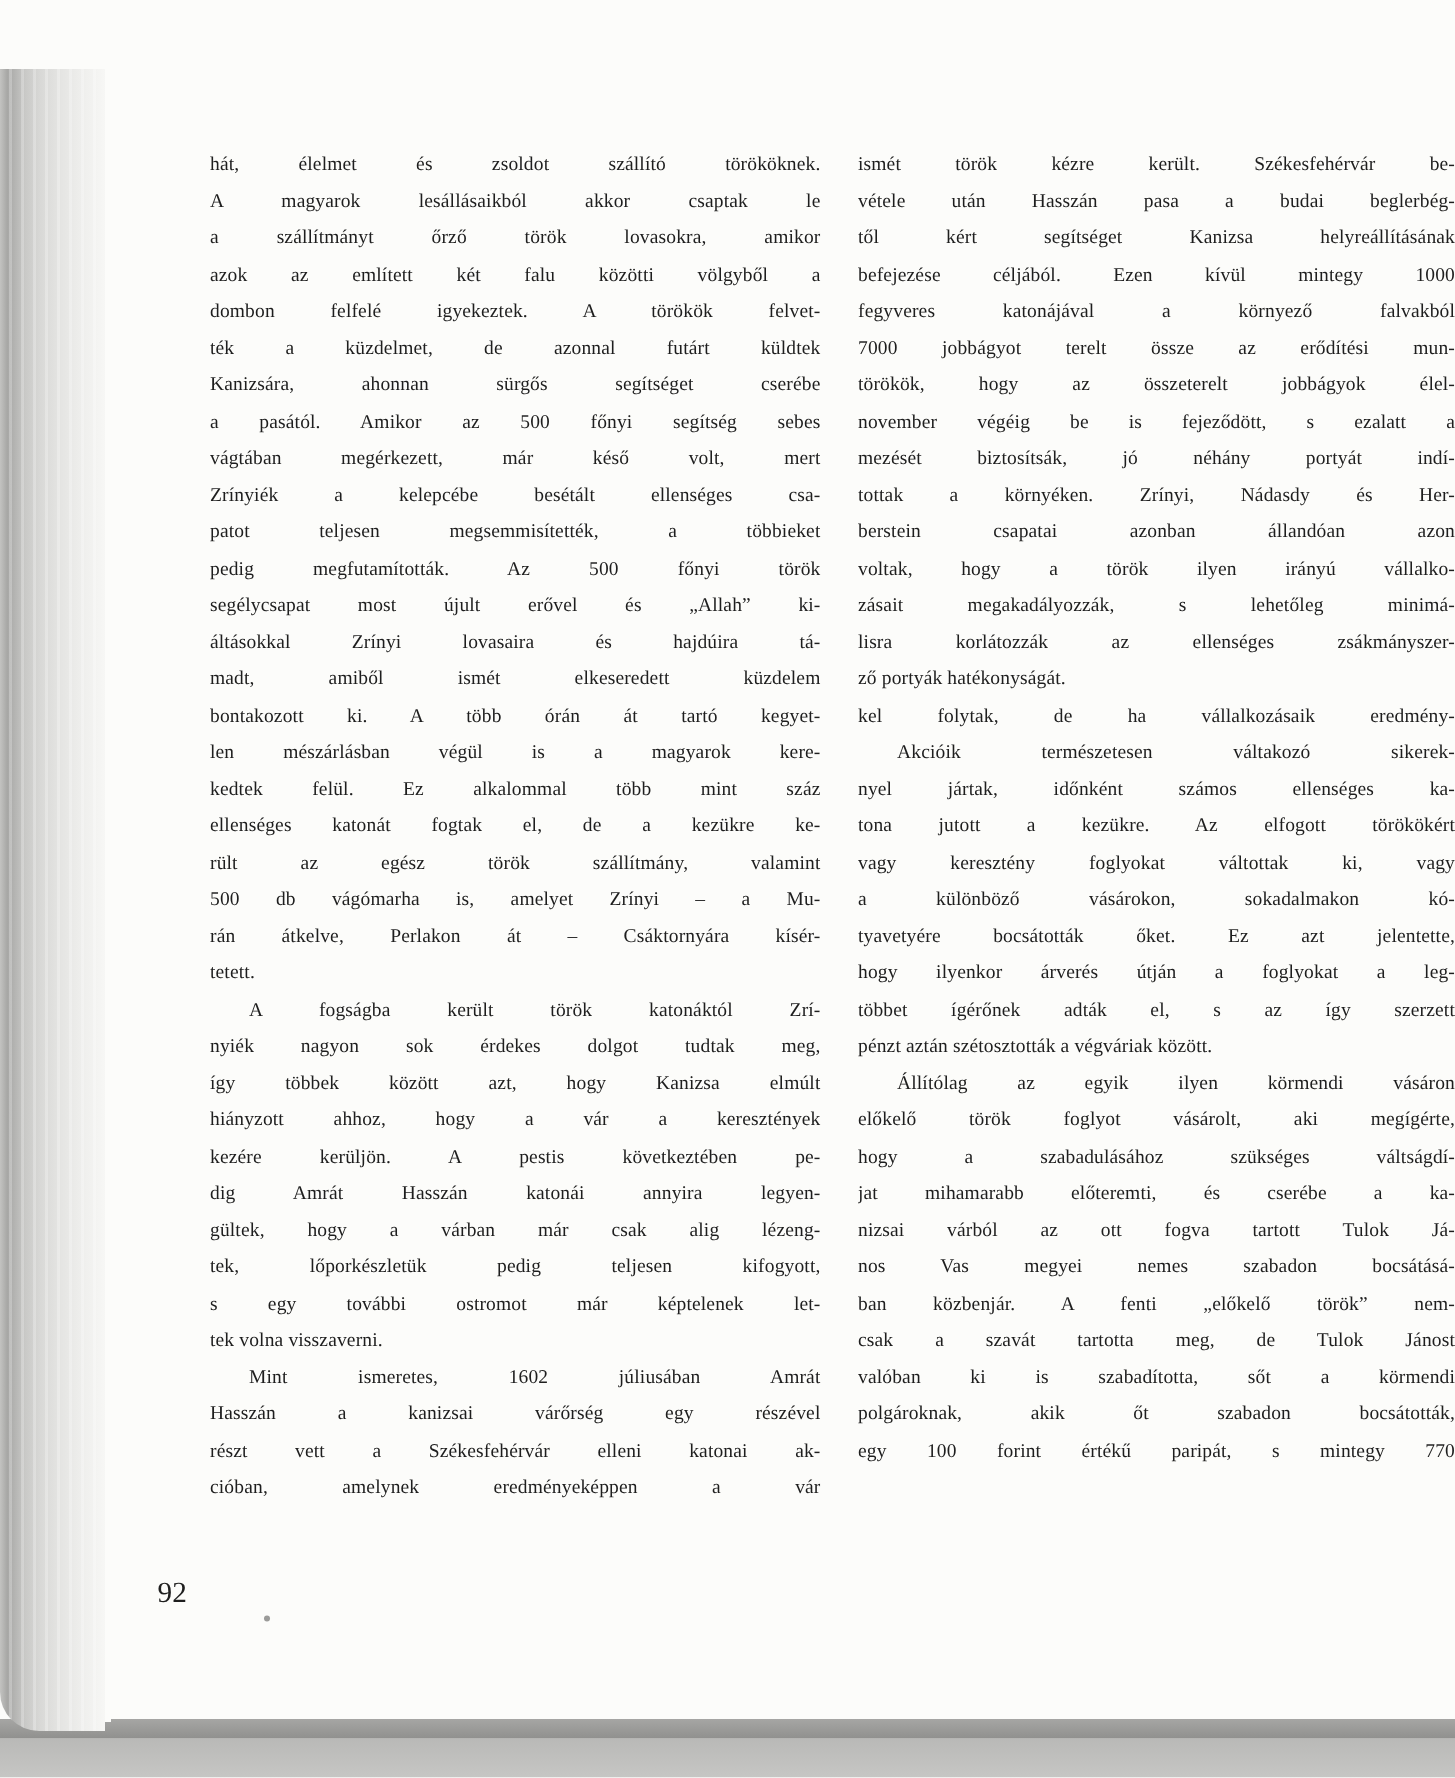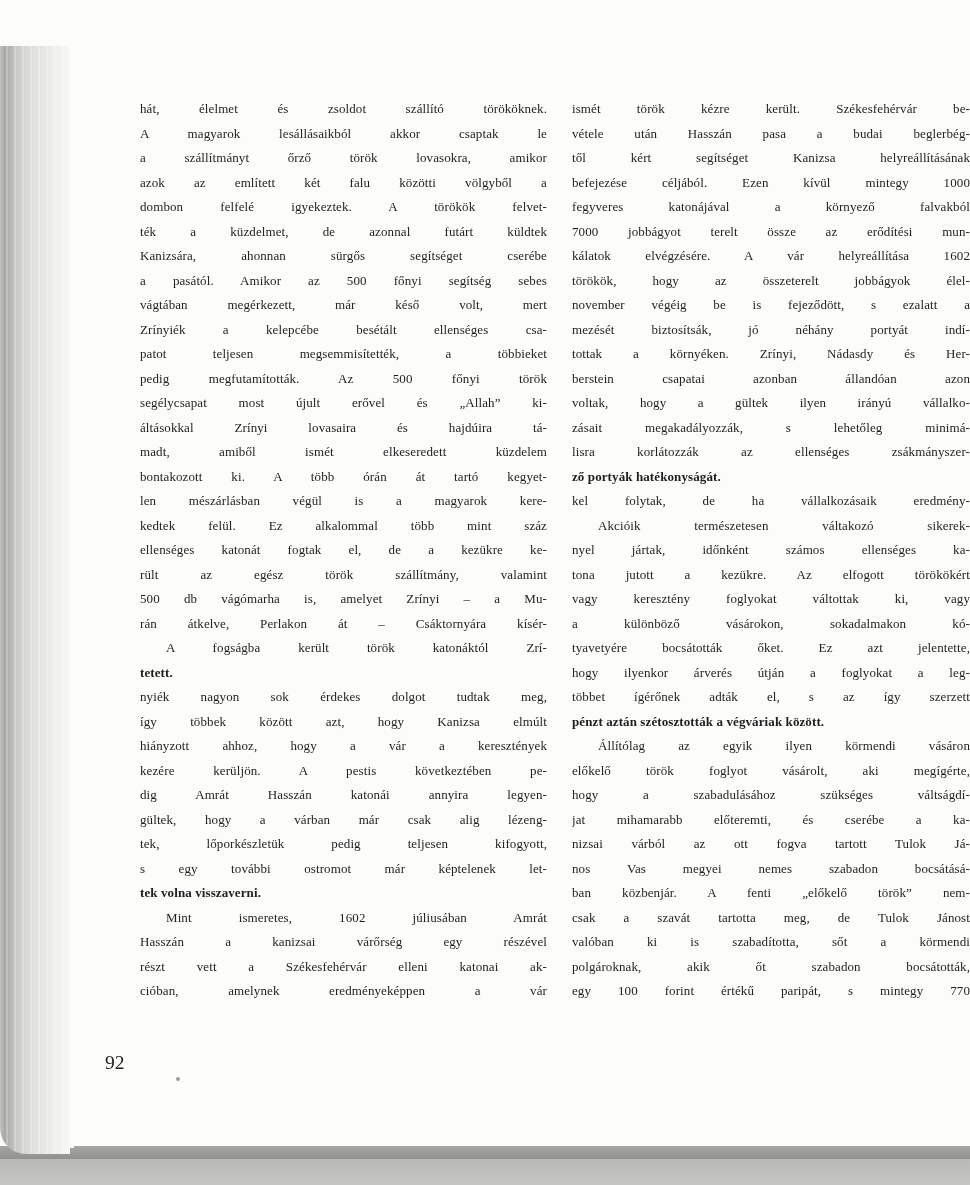--- a/index.html
+++ b/index.html
@@ -41,21 +41,21 @@
     position:absolute;top:97px;
     font-size:13px;line-height:24.5px;color:var(--ink,#1e1e1e);
     letter-spacing:.1px;
   }
   #col-left{left:140px;width:407px;}
   #col-right{left:572px;width:398px;}
   .line{
     height:24.5px;overflow:hidden;
     text-align:justify;text-align-last:justify;
   }
-  .line.end{text-align-last:left;font-weight:bold;}
+  .line.end{text-align-last:left;}
   .line.indent{text-indent:26px;}
   .pagenum{
     position:absolute;left:105px;top:1052px;
     font-size:19.5px;color:var(--ink,#1e1e1e);font-family:Liberation Serif, serif;
   }
   .speck{
     position:absolute;left:176px;top:1077px;width:4px;height:4px;
     background:#4a4a48;border-radius:50%;opacity:.55;
   }
 </style>
@@ -83,22 +83,22 @@
     <div class="line">segélycsapat most újult erővel és „Allah” ki-</div>
     <div class="line">áltásokkal Zrínyi lovasaira és hajdúira tá-</div>
     <div class="line">madt, amiből ismét elkeseredett küzdelem</div>
     <div class="line">bontakozott ki. A több órán át tartó kegyet-</div>
     <div class="line">len mészárlásban végül is a magyarok kere-</div>
     <div class="line">kedtek felül. Ez alkalommal több mint száz</div>
     <div class="line">ellenséges katonát fogtak el, de a kezükre ke-</div>
     <div class="line">rült az egész török szállítmány, valamint</div>
     <div class="line">500 db vágómarha is, amelyet Zrínyi – a Mu-</div>
     <div class="line">rán átkelve, Perlakon át – Csáktornyára kísér-</div>
+    <div class="line end">tetett.</div>
     <div class="line indent">A fogságba került török katonáktól Zrí-</div>
-    <div class="line end">tetett.</div>
     <div class="line">nyiék nagyon sok érdekes dolgot tudtak meg,</div>
     <div class="line">így többek között azt, hogy Kanizsa elmúlt</div>
     <div class="line">hiányzott ahhoz, hogy a vár a keresztények</div>
     <div class="line">kezére kerüljön. A pestis következtében pe-</div>
     <div class="line">dig Amrát Hasszán katonái annyira legyen-</div>
     <div class="line">gültek, hogy a várban már csak alig lézeng-</div>
     <div class="line">tek, lőporkészletük pedig teljesen kifogyott,</div>
     <div class="line">s egy további ostromot már képtelenek let-</div>
     <div class="line end">tek volna visszaverni.</div>
     <div class="line indent">Mint ismeretes, 1602 júliusában Amrát</div>
@@ -106,27 +106,26 @@
     <div class="line">részt vett a Székesfehérvár elleni katonai ak-</div>
     <div class="line">cióban, amelynek eredményeképpen a vár</div>
   </div>
 <div class="col" id="col-right">
     <div class="line">ismét török kézre került. Székesfehérvár be-</div>
     <div class="line">vétele után Hasszán pasa a budai beglerbég-</div>
     <div class="line">től kért segítséget Kanizsa helyreállításának</div>
     <div class="line">befejezése céljából. Ezen kívül mintegy 1000</div>
     <div class="line">fegyveres katonájával a környező falvakból</div>
     <div class="line">7000 jobbágyot terelt össze az erődítési mun-</div>
-    <div class="line">kálatok elvégzésére. A vár helyreállítása 1602</div>
     <div class="line">törökök, hogy az összeterelt jobbágyok élel-</div>
     <div class="line">november végéig be is fejeződött, s ezalatt a</div>
     <div class="line">mezését biztosítsák, jó néhány portyát indí-</div>
     <div class="line">tottak a környéken. Zrínyi, Nádasdy és Her-</div>
     <div class="line">berstein csapatai azonban állandóan azon</div>
-    <div class="line">voltak, hogy a gültek ilyen irányú vállalko-</div>
+    <div class="line">voltak, hogy a török ilyen irányú vállalko-</div>
     <div class="line">zásait megakadályozzák, s lehetőleg minimá-</div>
     <div class="line">lisra korlátozzák az ellenséges zsákmányszer-</div>
     <div class="line end">ző portyák hatékonyságát.</div>
     <div class="line">kel folytak, de ha vállalkozásaik eredmény-</div>
     <div class="line indent">Akcióik természetesen váltakozó sikerek-</div>
     <div class="line">nyel jártak, időnként számos ellenséges ka-</div>
     <div class="line">tona jutott a kezükre. Az elfogott törökökért</div>
     <div class="line">vagy keresztény foglyokat váltottak ki, vagy</div>
     <div class="line">a különböző vásárokon, sokadalmakon kó-</div>
     <div class="line">tyavetyére bocsátották őket. Ez azt jelentette,</div>

